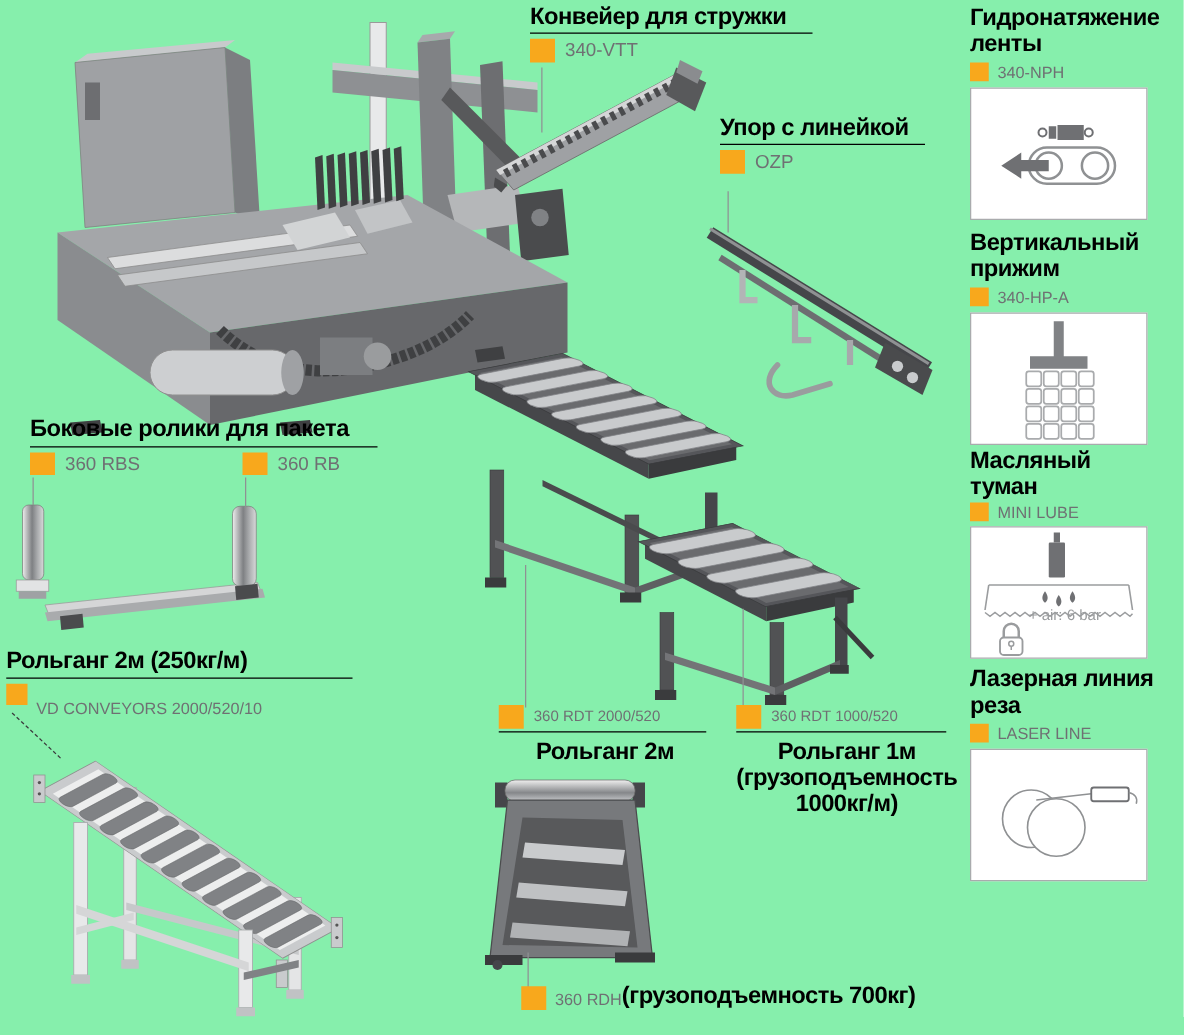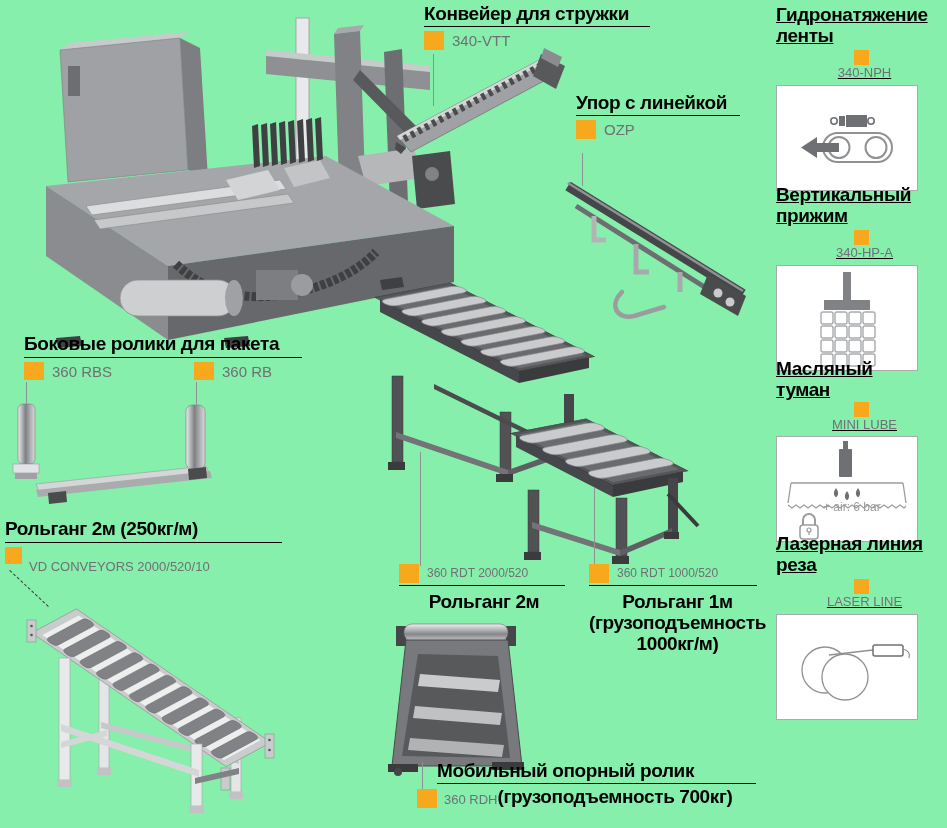--- a/index.html
+++ b/index.html
@@ -11,23 +11,23 @@
   .code-row{display:flex;align-items:flex-start;}
   .sq{width:20px;height:19px;background:#F8A81C;flex:0 0 auto;}
   .sq.sm{width:15px;height:15px;}
   .sq.md{width:17px;height:17px;}
   .code{color:#6F7073;font-size:15px;line-height:19px;margin-left:8px;white-space:nowrap;text-align:right;}
   .code.sm{font-size:13px;line-height:15px;margin-left:7px;}
   .code.md{font-size:12px;line-height:19px;}
   .blk-title{font-weight:bold;font-size:19px;line-height:21px;letter-spacing:-0.4px;text-align:center;}
   .blk-title.pre{white-space:pre-line;}
   .leader{position:absolute;width:1px;background:#8F9193;}
-  .opt-card{position:absolute;left:776px;width:170px;text-decoration:underline;}
+  .opt-card{position:absolute;left:776px;width:170px;}
   .opt-title{font-weight:bold;font-size:19px;line-height:21px;letter-spacing:-0.4px;white-space:pre-line;}
-  .opt-code{display:flex;align-items:center;margin-top:4px;flex-direction:column;}
+  .opt-code{display:flex;align-items:center;margin-top:4px;}
   .opt-box{position:relative;width:140px;height:104px;border:1px solid #A9ABAD;background:#fff;margin-top:5px;}
   .opt-note{position:absolute;left:46px;top:63px;font-size:12px;color:#9A9C9E;white-space:nowrap;}
   .cap{font-weight:bold;font-size:19px;letter-spacing:-0.4px;margin-left:0;margin-top:-3px;white-space:nowrap;}
   svg{display:block;}
 </style>
 </head>
 <body>
 
 <div id="canvas">
 
@@ -280,24 +280,20 @@
     <div class="code-row" style="height:21px">
       <span class="sq"></span>
       <span class="code md">360 RDT 1000/520</span>
     </div>
     <div class="rule" style="width:168px"></div>
     <div class="blk-title pre" style="margin-top:5px">Рольганг 1м
 (грузоподъемность
 1000кг/м)</div>
   </div>
 
-  <div class="abs" style="left:437px;top:760px">
-    <div class="hdr">Мобильный опорный ролик</div>
-    <div class="rule" style="width:319px;margin-top:2px"></div>
-  </div>
   <div class="code-row abs" style="left:417px;top:789px">
     <span class="sq"></span>
     <span class="code sm" style="margin-top:3px">360 RDH</span>
     <span class="cap">(грузоподъемность 700кг)</span>
   </div>
 
   <div class="opt-card" style="top:4px">
     <div class="opt-title">Гидронатяжение
 ленты</div>
     <div class="opt-code">

